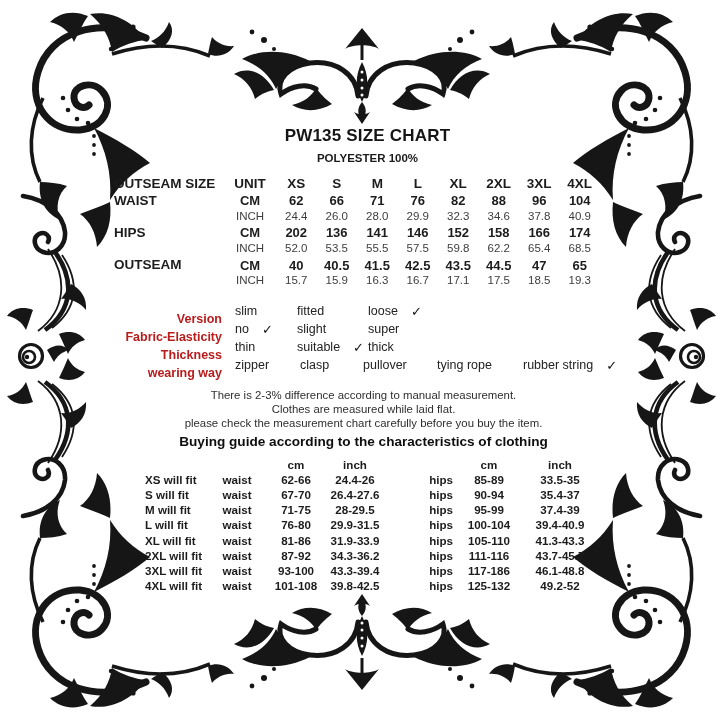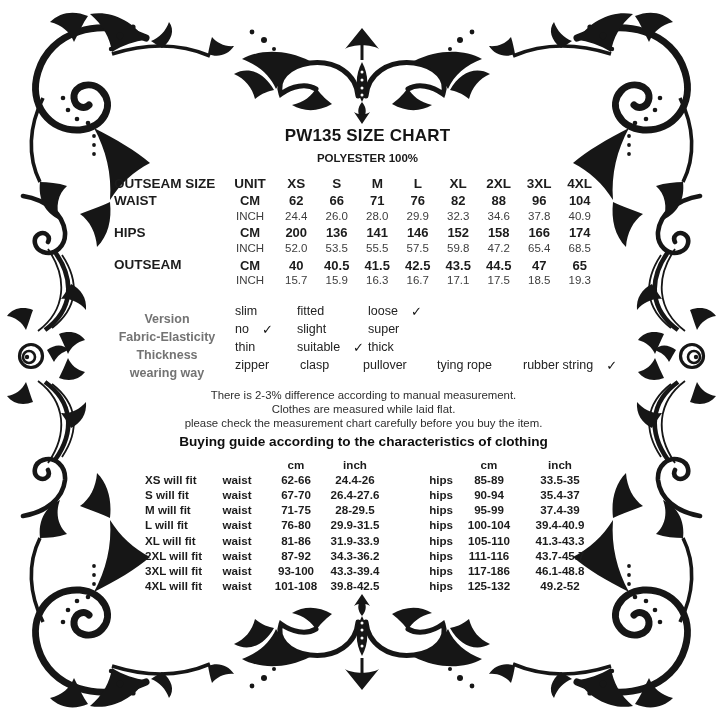--- a/index.html
+++ b/index.html
@@ -16,21 +16,21 @@
   .size-table{position:absolute;left:112px;top:176px;display:grid;
          grid-template-columns:112px 52px repeat(8,40.5px);grid-auto-rows:16.2px;
          align-items:center;}
   .size-table div{text-align:center;font-size:13px;font-weight:700;color:#1c1c1c;line-height:1;}
   .size-table .lbl{text-align:left;padding-left:2px;font-size:13.5px;}
   .size-table .h{font-size:13.5px;}
   .size-table .i{font-weight:400;font-size:11.5px;color:#3d3d3d;}
 
   .attrs{position:absolute;left:112px;top:302px;font-size:12.5px;}
   .arow{display:flex;height:18px;align-items:center;}
-  .alabel{width:110px;text-align:center;font-weight:700;color:#737373;flex:none;margin-top:16px;}
+  .alabel{width:110px;text-align:right;font-weight:700;color:#b91c1c;flex:none;margin-top:16px;}
   .aopts{display:flex;padding-left:13px;}
   .aopt{display:flex;color:#222;flex:none;}
   .chk{margin-left:13px;font-size:13px;color:#111;}
   .w62{width:62px}.w71{width:71px}.w120{width:120px}
   .w65{width:65px}.w63{width:63px}.w74{width:74px}.w86{width:86px}.w140{width:140px}
 
   .notes{position:absolute;left:2px;top:388px;width:723px;text-align:center;}
   .note{font-size:11.4px;color:#2e2e2e;line-height:14.2px;}
   .guide-h{margin-top:3px;font-size:13.6px;font-weight:700;color:#0e0e0e;}
 
@@ -155,37 +155,37 @@
     <div class="i">26.0</div>
     <div class="i">28.0</div>
     <div class="i">29.9</div>
     <div class="i">32.3</div>
     <div class="i">34.6</div>
     <div class="i">37.8</div>
     <div class="i">40.9</div>
 
     <div class="lbl">HIPS</div>
     <div>CM</div>
-    <div>200</div>
+    <div>202</div>
     <div>136</div>
     <div>141</div>
     <div>146</div>
     <div>152</div>
     <div>158</div>
     <div>166</div>
     <div>174</div>
 
     <div class="lbl"></div>
     <div class="i">INCH</div>
     <div class="i">52.0</div>
     <div class="i">53.5</div>
     <div class="i">55.5</div>
     <div class="i">57.5</div>
     <div class="i">59.8</div>
-    <div class="i">47.2</div>
+    <div class="i">62.2</div>
     <div class="i">65.4</div>
     <div class="i">68.5</div>
 
     <div class="lbl">OUTSEAM</div>
     <div>CM</div>
     <div>40</div>
     <div>40.5</div>
     <div>41.5</div>
     <div>42.5</div>
     <div>43.5</div>

